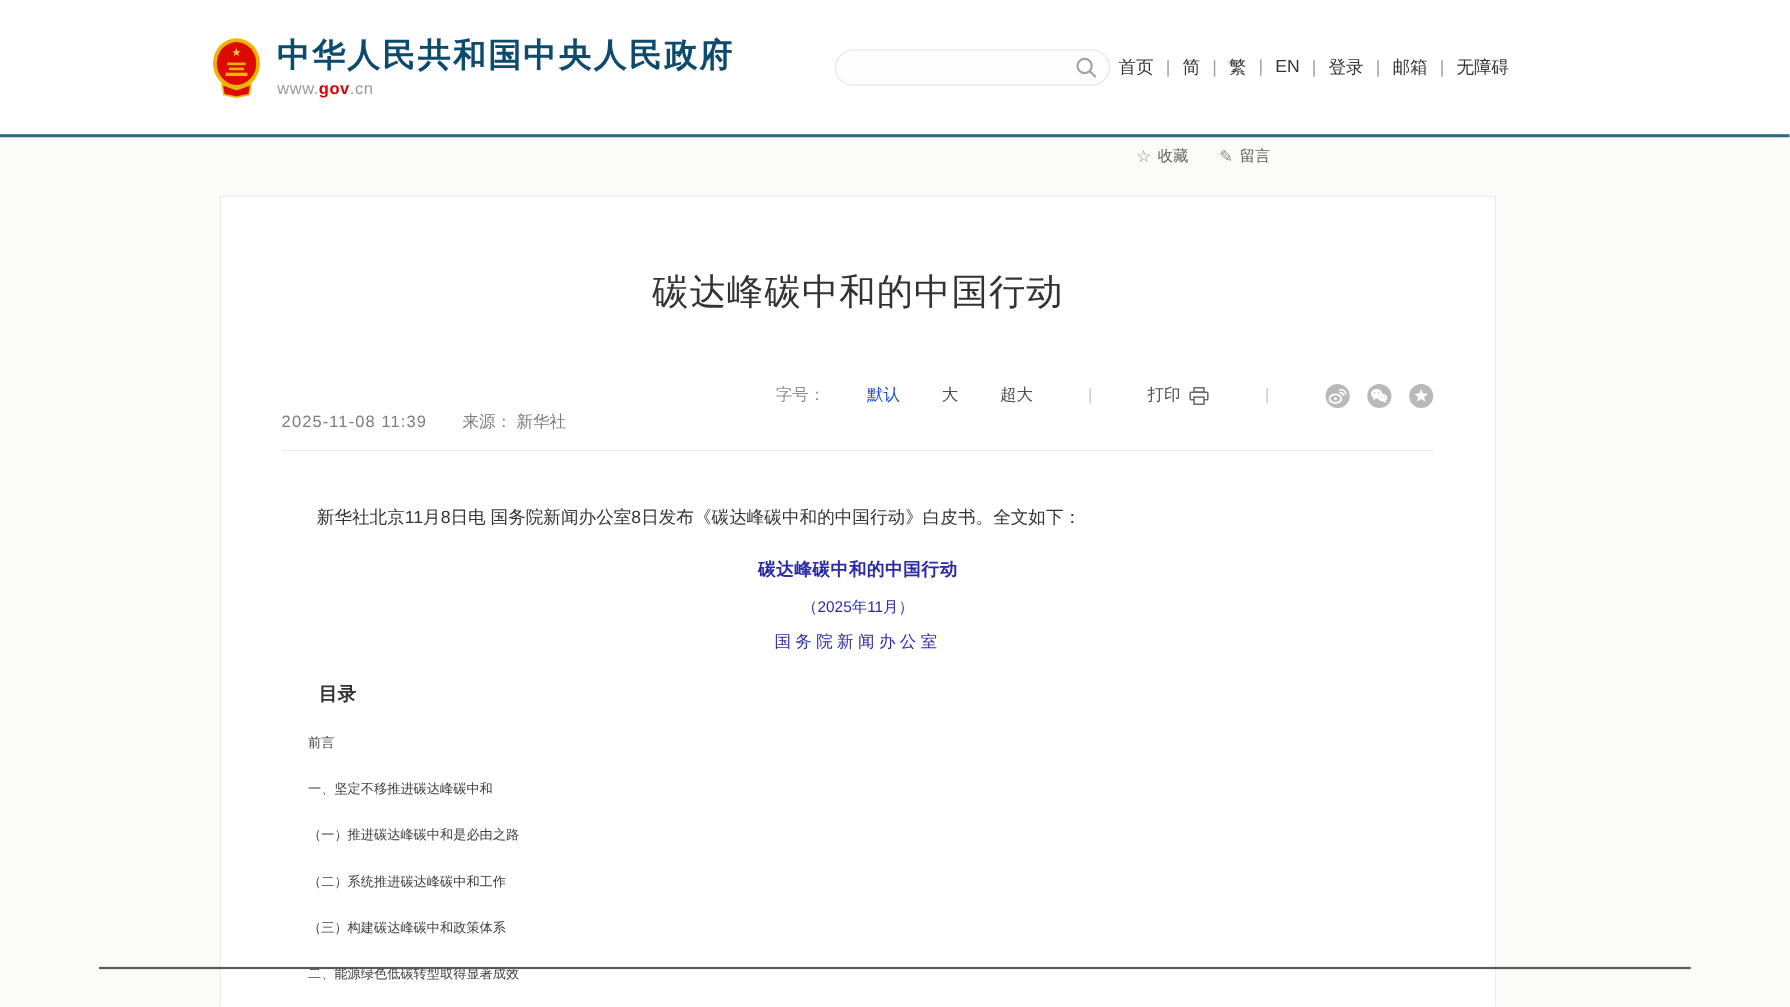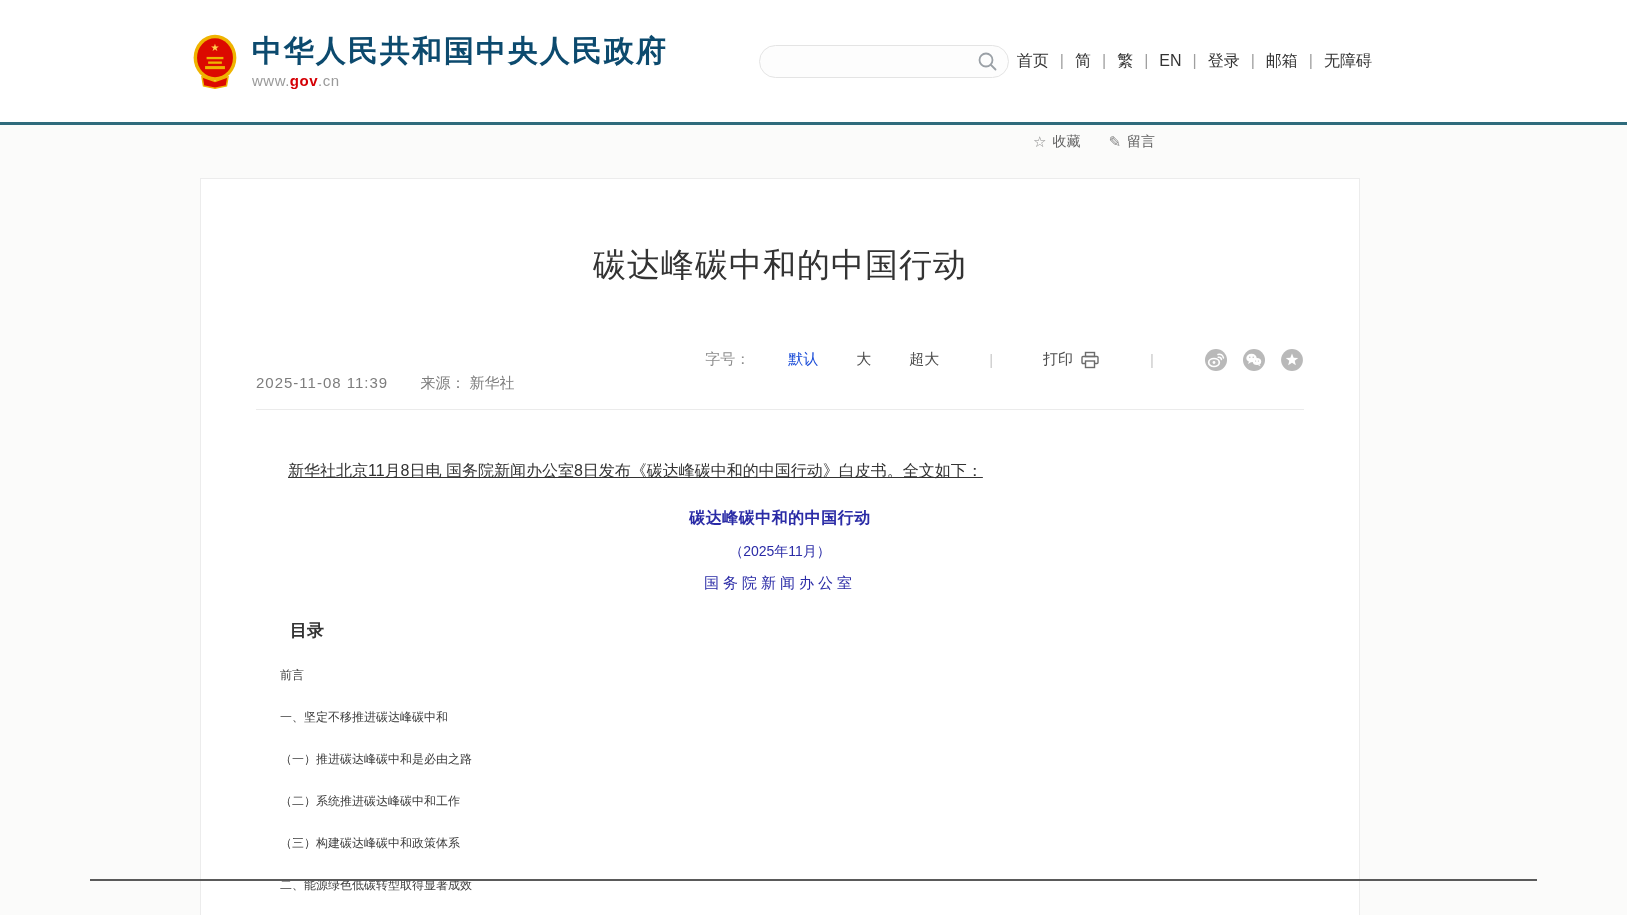--- a/index.html
+++ b/index.html
@@ -54,21 +54,21 @@
   .fs-label { color:#8c8c8c; }
   .fs-opt { margin-left:10px; cursor:pointer; }
   .fs-opt.active { color:#1d4ed8; font-weight:normal; }
   .meta-sep { color:#c9c9c9; margin:0 22px; font-size:15px; }
   .print-btn { display:flex; align-items:center; gap:7px; cursor:pointer; }
   .share-group { display:flex; align-items:center; gap:14px; }
   .share-circle { width:24px; height:24px; cursor:pointer; display:block; }
 
   .meta-line { border:none; border-top:1px solid #ebebeb; margin:16px 0 0; }
 
-  .lead { margin:48px 0 0; font-size:16px; line-height:1.6; color:#333; text-indent:2em;text-decoration:underline; }
+  .lead { margin:48px 0 0; font-size:16px; line-height:1.6; color:#333; text-indent:2em; }
 
   .doc-head p { text-align:center; color:#2a2ba6; }
   .doc-title { font-size:16px; font-weight:bold; margin:24px 0 0; letter-spacing:0.5px; }
   .doc-sub   { font-size:14px; margin:14px 0 0; }
   .doc-kai   { font-family:"Liberation Serif","DejaVu Serif",serif; font-size:15px;
                margin:13px 0 0; letter-spacing:4px; }
 
   .toc-heading { font-size:17px; font-weight:bold; color:#333; text-indent:2em; margin:26px 0 0; }
   .toc-list p { font-size:12px; color:#3d3d3d; text-indent:2em; margin:25px 0 0; }
 

